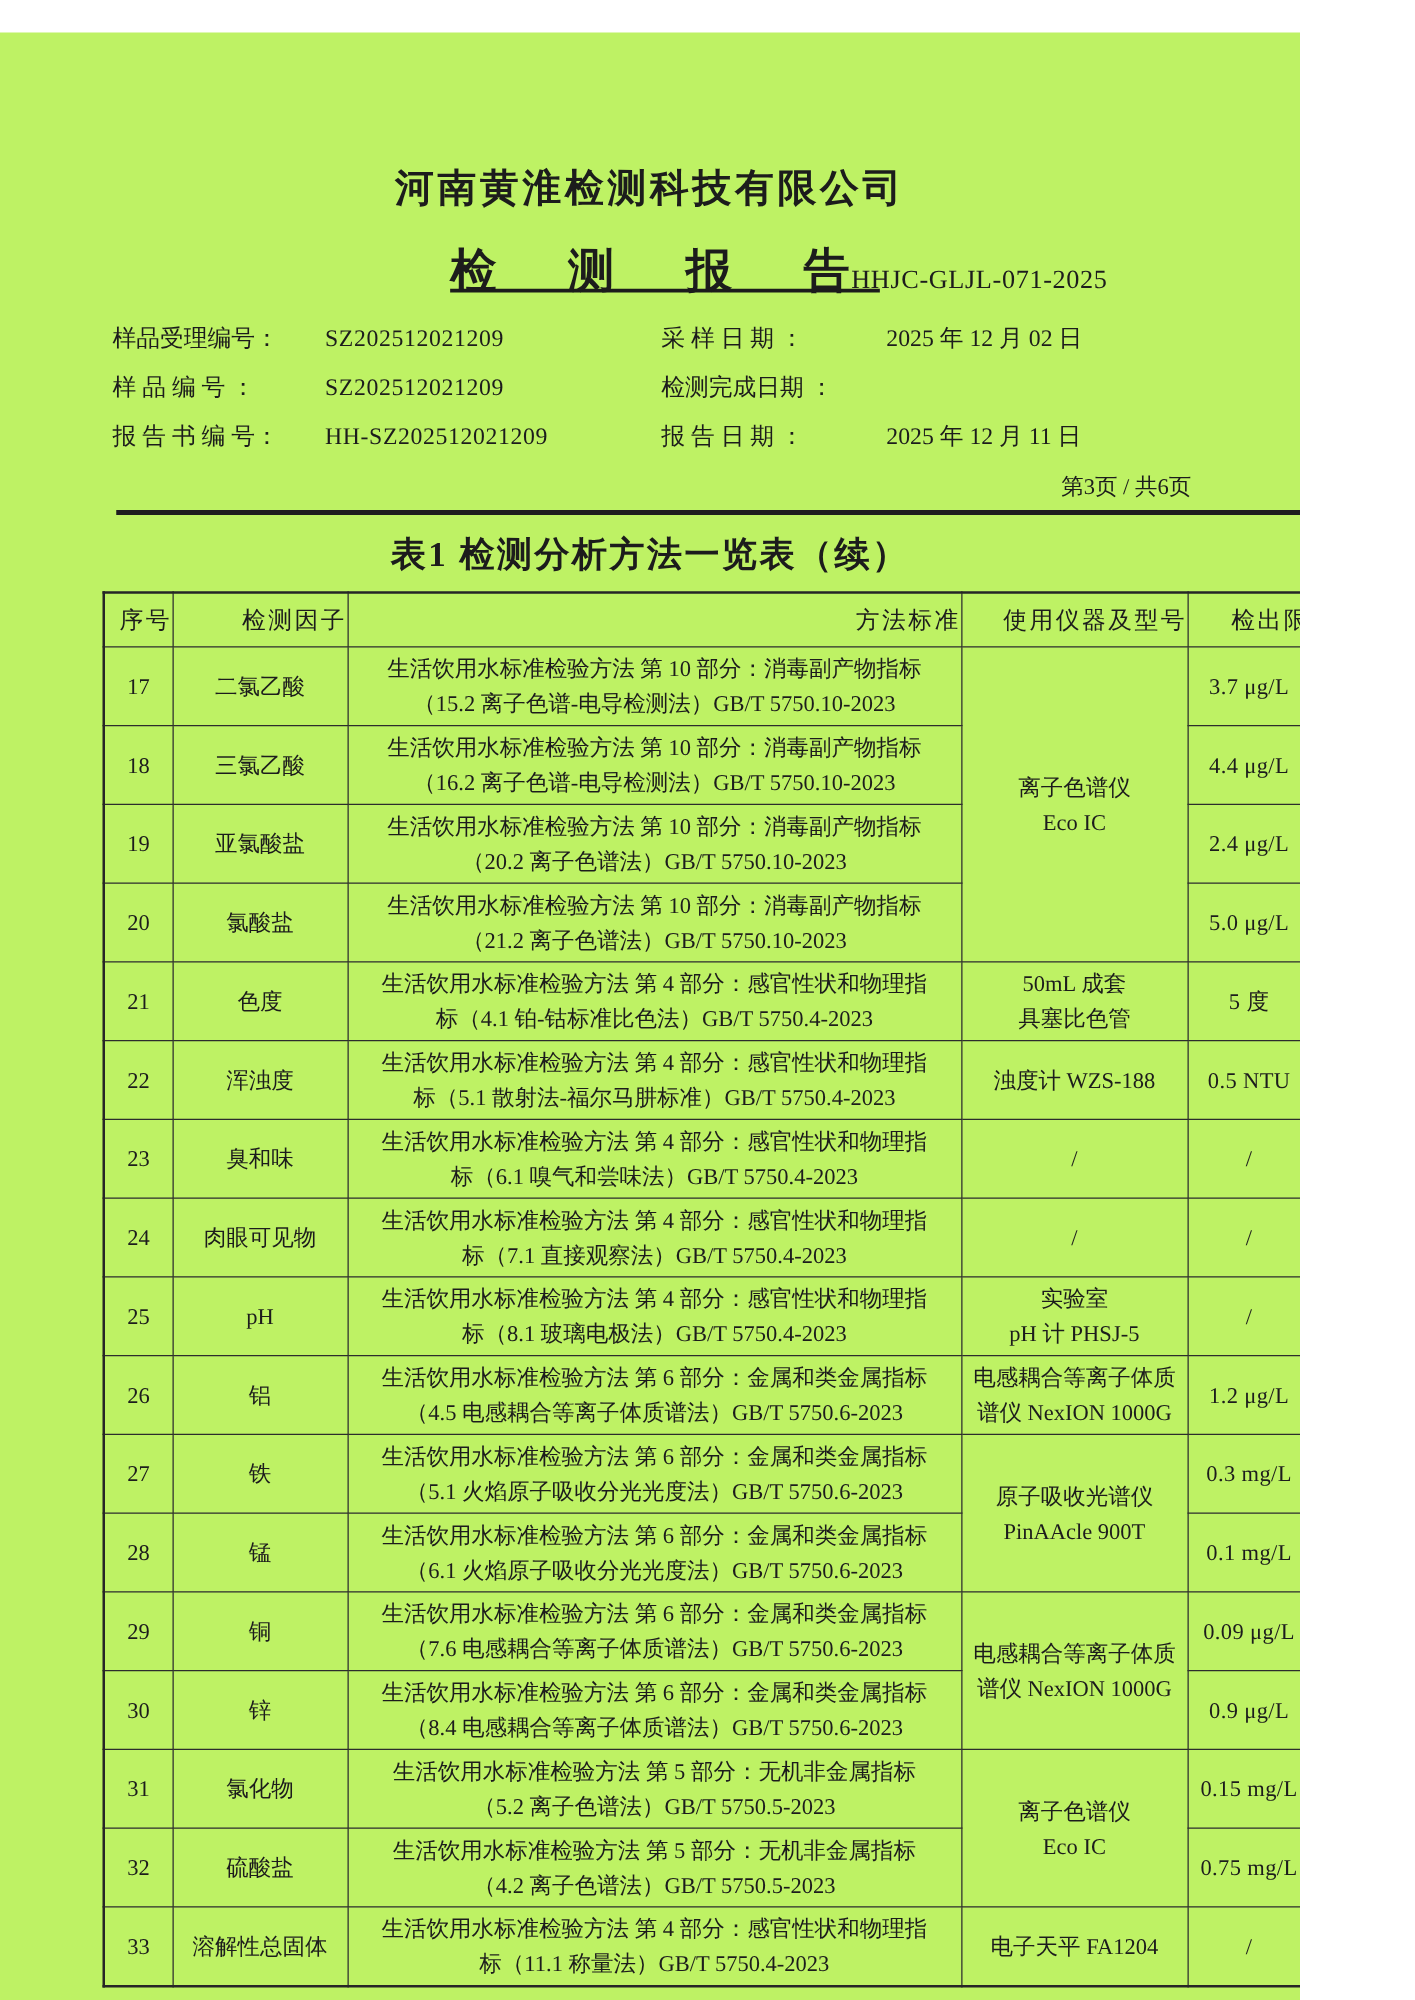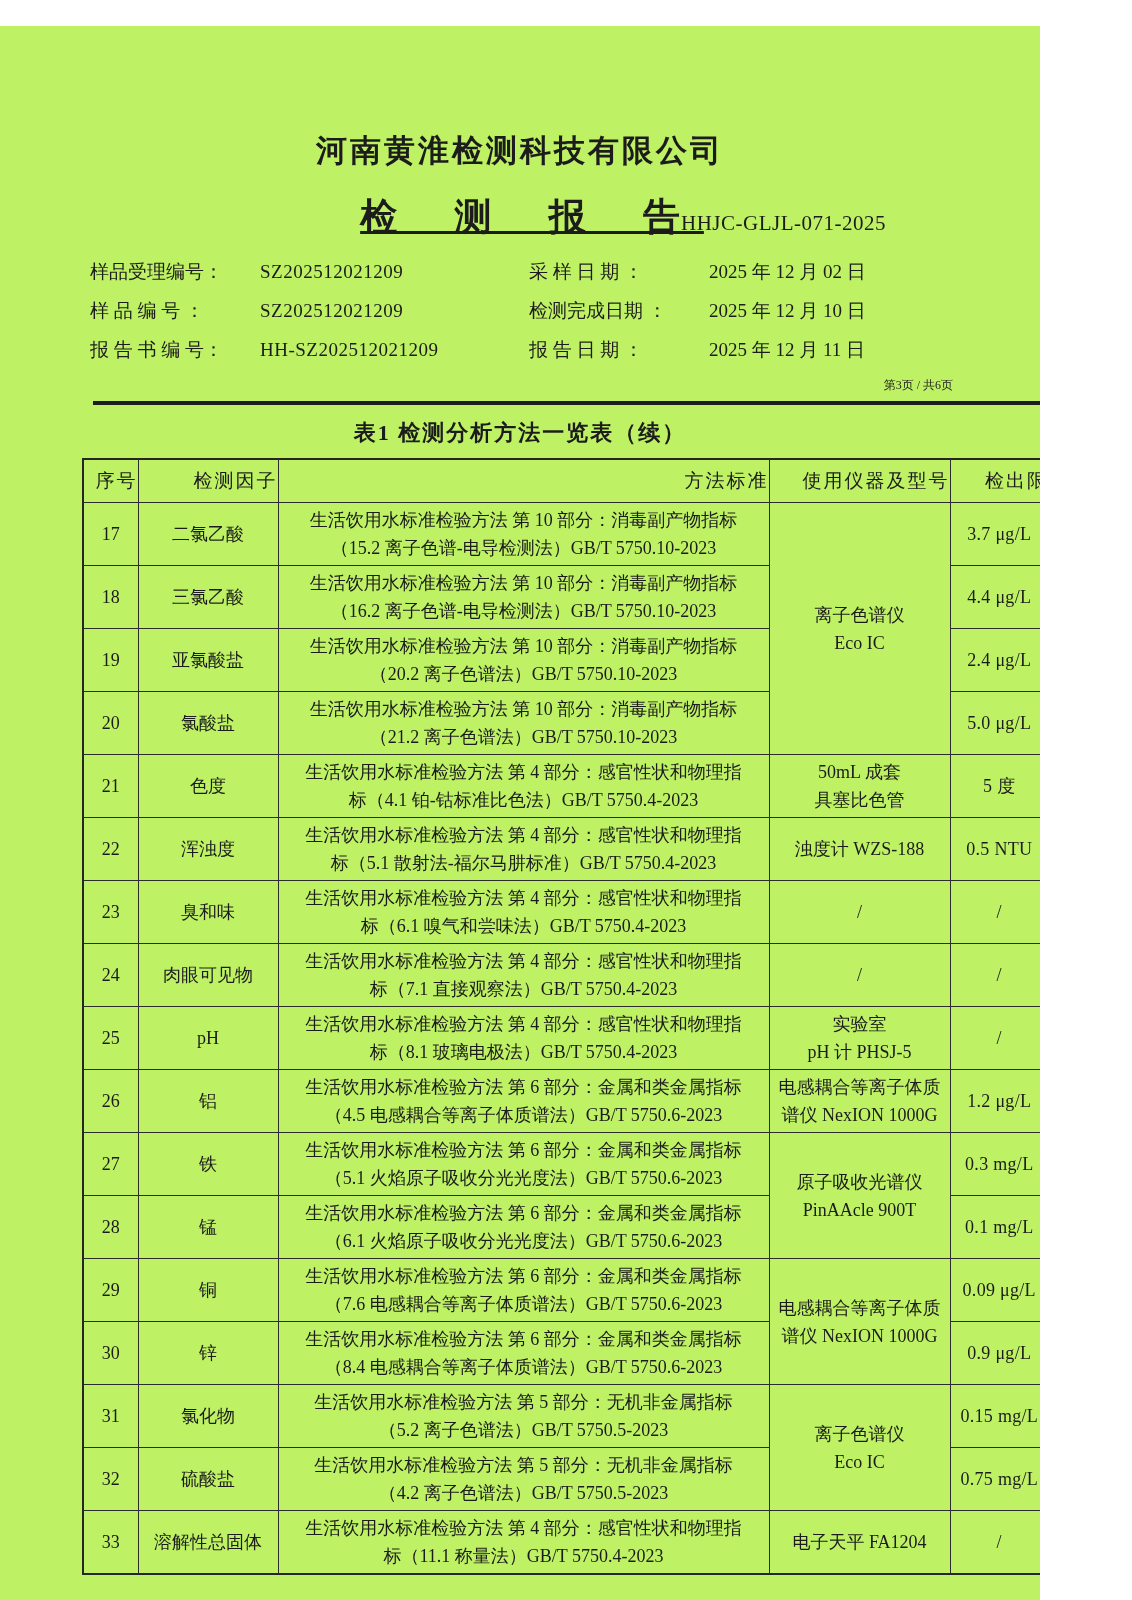--- a/index.html
+++ b/index.html
@@ -12,23 +12,23 @@
   .company{margin:0;padding-top:104px;text-align:center;font-size:31px;font-weight:bold;letter-spacing:3px;}
   .title-row{position:relative;margin-top:20px;height:46px;text-decoration:underline;}
   .report-title{text-align:center;font-size:37px;font-weight:bold;letter-spacing:24px;text-indent:24px;}
   .report-code{position:absolute;right:154px;bottom:2px;font-size:21px;letter-spacing:.5px;}
   .meta{margin-top:22px;}
   .meta-row{display:flex;padding-left:90px;margin-bottom:15px;font-size:19px;line-height:24px;}
   .ml{width:170px;}
   .mv{width:269px;letter-spacing:.5px;}
   .mrl{width:180px;}
   .mrv{flex:1;}
-  .page-info{text-align:right;padding-right:87px;font-size:12px;margin-top:0px;}
+  .page-info{text-align:right;padding-right:87px;font-size:18px;margin-top:0px;}
   .rule{margin-left:93px;margin-top:7px;width:958px;height:4px;background:#1e1e1e;}
-  .table-title{text-align:center;font-size:22px;font-weight:bold;margin-top:13px;letter-spacing:2px;}
+  .table-title{text-align:center;font-size:28px;font-weight:bold;margin-top:13px;letter-spacing:2px;}
   table{border-collapse:collapse;table-layout:fixed;margin-left:82px;margin-top:10px;width:966px;border:2.5px solid #262626;}
   col.c-no{width:55px;}col.c-factor{width:140px;}col.c-method{width:491px;}col.c-instr{width:181px;}col.c-limit{width:99px;}
   th,td{border:1.6px solid #2c2c2c;text-align:center;vertical-align:middle;padding:0;}
   thead th{height:42px;font-size:19px;font-weight:normal;letter-spacing:2px;text-align:right;}
   tbody td{height:60px;font-size:18px;}
   td.method{padding:1px 4px;}
   td.method div{line-height:28px;white-space:nowrap;}
   td.instr div{line-height:28px;}
   td.limit{letter-spacing:.3px;}
   
@@ -57,21 +57,20 @@
     <div class="meta-row">
       <span class="ml">样品受理编号：</span>
       <span class="mv">SZ202512021209</span>
       <span class="mrl">采 样 日 期 ：</span>
       <span class="mrv">2025 年 12 月 02 日</span>
     </div>
     <div class="meta-row">
       <span class="ml">样 品 编 号 ：</span>
       <span class="mv">SZ202512021209</span>
       <span class="mrl">检测完成日期 ：</span>
-      <span class="mrv">2025 年 12 月 10 日</span>
     </div>
     <div class="meta-row">
       <span class="ml">报 告 书 编 号：</span>
       <span class="mv">HH-SZ202512021209</span>
       <span class="mrl">报 告 日 期 ：</span>
       <span class="mrv">2025 年 12 月 11 日</span>
     </div>
   </div>
 
   <div class="page-info">第3页 / 共6页</div>

